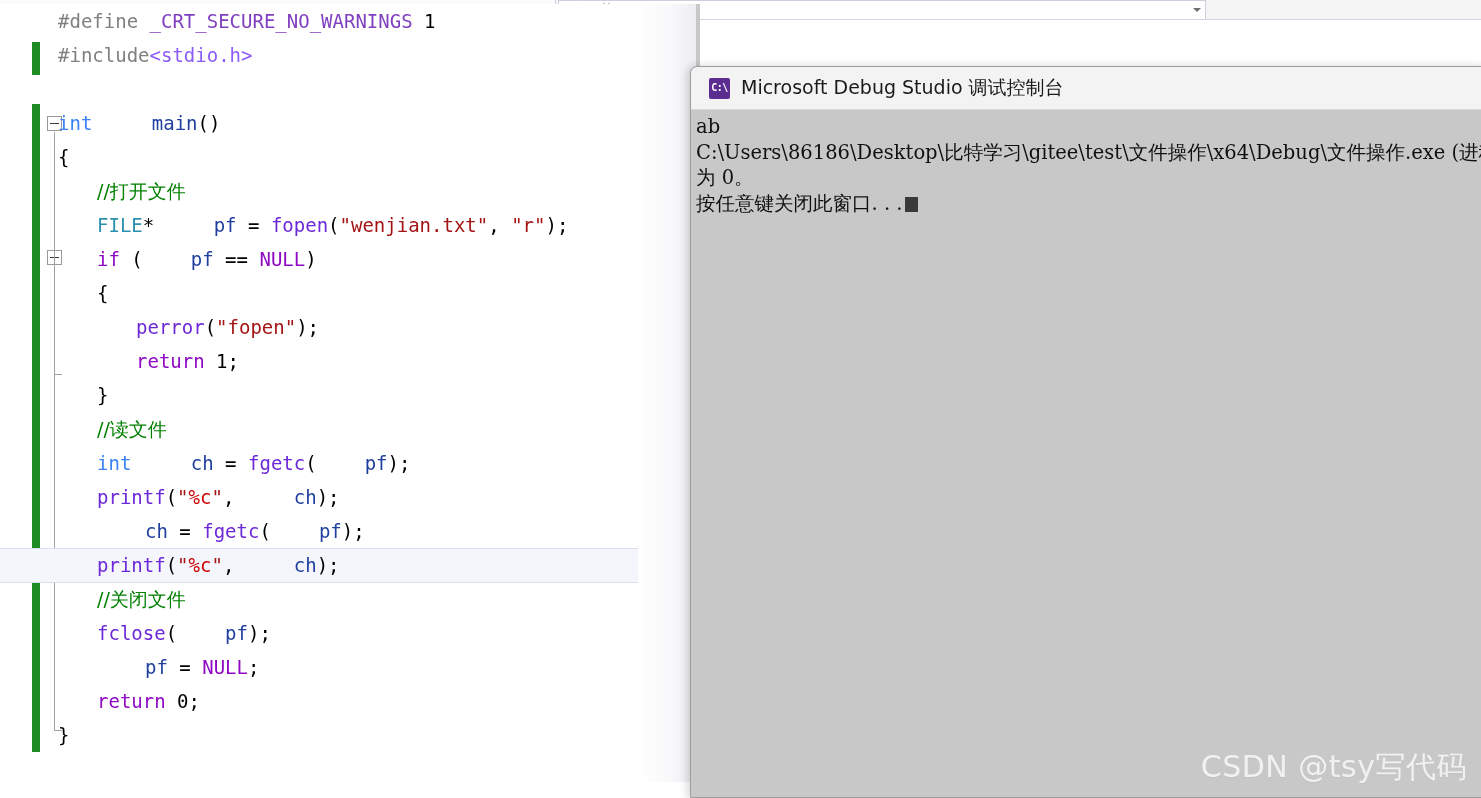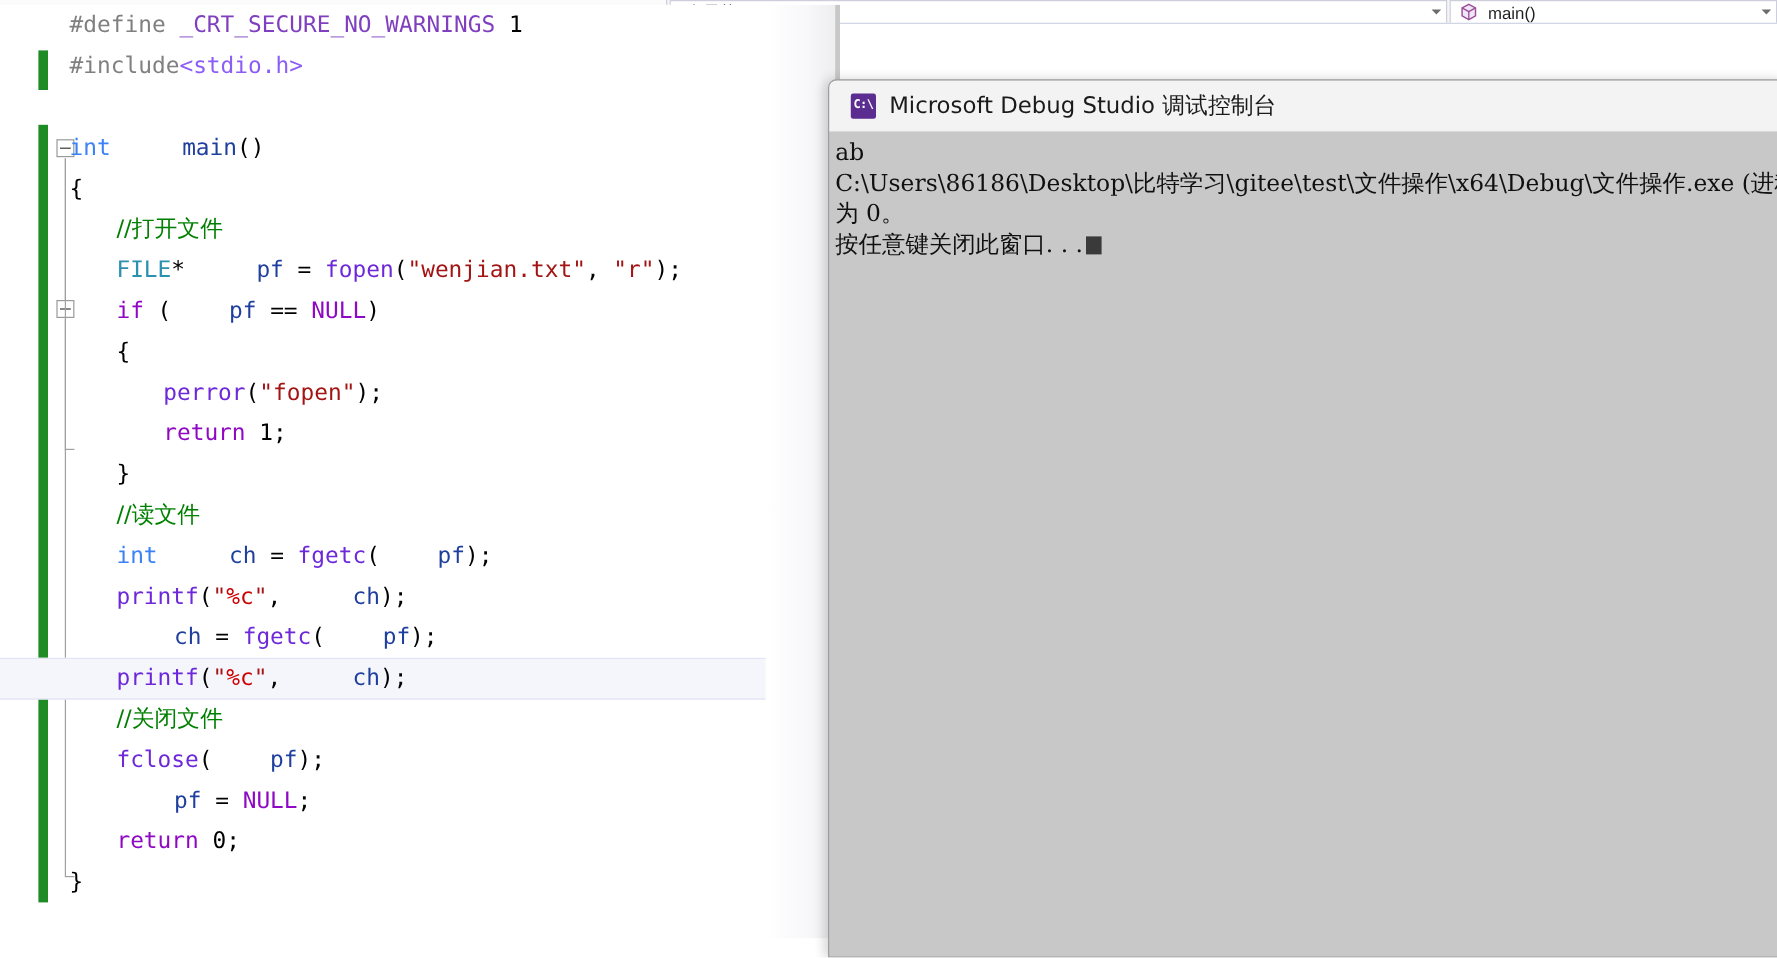--- a/index.html
+++ b/index.html
@@ -268,33 +268,20 @@
       <span class="nav-caret">
           <i></i>
         </span>
     </div>
     <div class="nav-combo second">
       <span class="nav-text">(全局范围)</span>
       <span class="nav-caret">
           <i></i>
         </span>
     </div>
-    <div class="nav-combo third">
-      <span class="method-icon">
-        <svg width="16" height="16" viewBox="0 0 16 16">
-          <path d="M8 1.6 L13.6 4.6 L13.6 11.2 L8 14.3 L2.4 11.2 L2.4 4.6 Z" fill="#f0e6fa" stroke="#9b4f96" stroke-width="1.2"></path>
-          <path d="M2.4 4.6 L8 7.7 L13.6 4.6" fill="none" stroke="#9b4f96" stroke-width="1.1"></path>
-          <path d="M8 7.7 L8 14.3" fill="none" stroke="#9b4f96" stroke-width="1.1"></path>
-        </svg>
-      </span>
-      <span class="nav-text">main()</span>
-      <span class="nav-caret">
-          <i></i>
-        </span>
-    </div>
   </div>
 
   <div class="editor">
 
     <div class="changebar" style="top:38px; height:33px;"></div>
     <div class="changebar" style="top:100px; height:648px;"></div>
 
     <div class="foldbox" style="top:112px;"></div>
     <div class="foldline" style="top:128px; height:118px;"></div>
     <div class="foldbox" style="top:246px;"></div>
@@ -312,14 +299,15 @@
   <div class="console">
     <div class="console-title">
       <span class="cmd-icon">
         <span>C:\</span>
       </span>
       <span class="console-title-text">Microsoft Debug Studio 调试控制台</span>
     </div>
     <div class="console-body"><div class="console-line">ab</div><div class="console-line">C:\Users\86186\Desktop\比特学习\gitee\test\文件操作\x64\Debug\文件操作.exe (进程 12345)已退出,代码</div><div class="console-line">为 0。</div><div class="console-line">按任意键关闭此窗口. . .<span class="console-cursor"></span></div></div>
   </div>
 
+  <div class="watermark">CSDN @tsy写代码</div>
 
 </div>
 
 </body></html>

